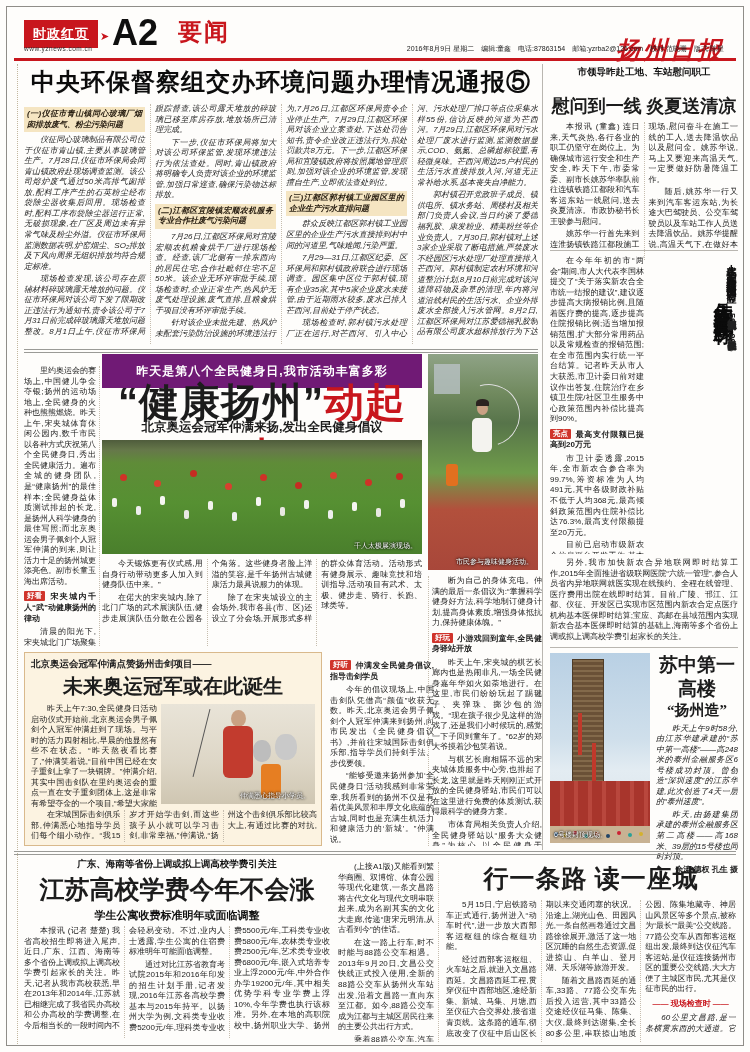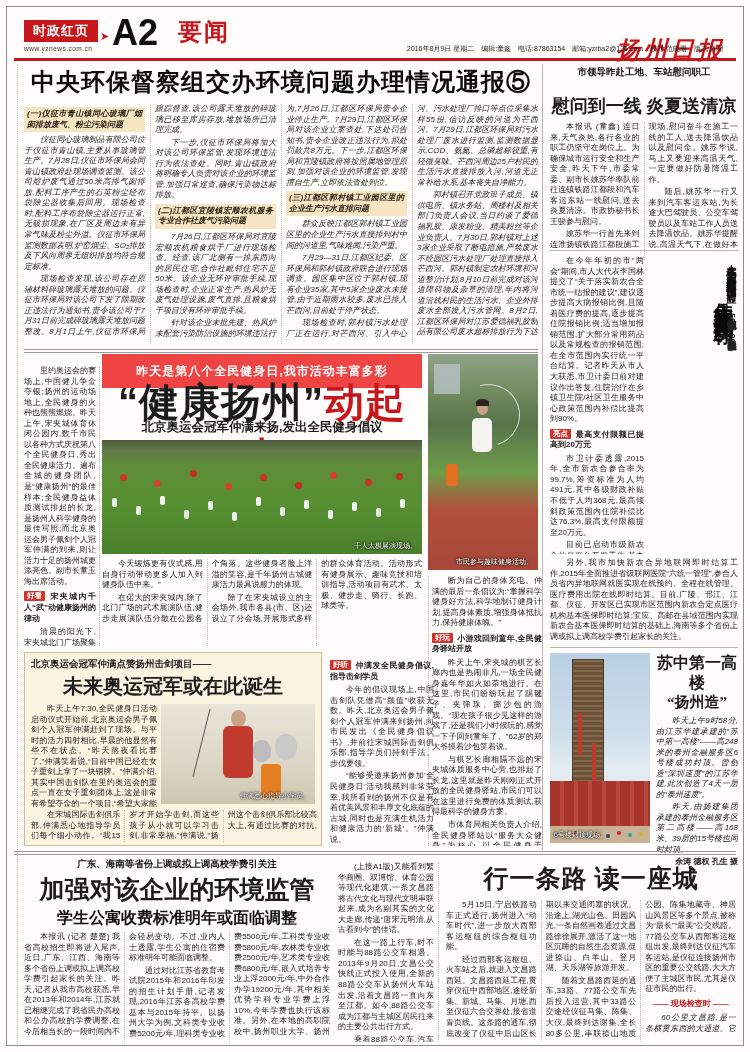--- a/index.html
+++ b/index.html
@@ -6,22 +6,22 @@
   #page{position:relative;width:750px;height:1052px;background:#fefdfb;margin:0 auto;
         font-family:"Liberation Sans",sans-serif;color:#1c1c1c;overflow:hidden;}
   #sheet-border{position:absolute;left:6px;top:6px;right:6px;bottom:6px;border:1px solid #8f8d88;pointer-events:none;}
   .abs{position:absolute;}
   .rule-double{border-top:1px solid #9a9a96;border-bottom:1px solid #9a9a96;height:2px;}
   .rule-thin{border-top:1px solid #b9b6b0;height:0;}
   .vline{border-left:1px solid #b9b6b0;width:0;}
   .dottedline{border-left:1px dotted #c2b79f;width:0;}
 
   
-  #badge{left:24px;top:20px;width:74px;height:22px;background:#c8161d;color:#fff;
-         font-size:13px;font-weight:700;display:flex;align-items:center;justify-content:center;letter-spacing:1px;}
+  #badge{left:24px;top:20px;width:74px;height:28px;background:#c8161d;color:#fff;
+         font-size:13px;font-weight:700;display:flex;align-items:center;justify-content:center;letter-spacing:1px;text-decoration:underline;}
   #badge-arrow{left:100px;top:30px;color:#c8161d;font-size:11px;}
   #site-url{left:24px;top:45px;font-size:6.5px;letter-spacing:.5px;color:#333;}
   #page-no{left:112px;top:12px;font-size:36px;font-weight:900;color:#0f0f0f;font-family:"Liberation Sans",sans-serif;}
   #section-name{left:178px;top:16px;font-size:24px;font-weight:900;color:#c8161d;letter-spacing:2px;}
   #paper-logo{right:26px;top:14px;font-size:24px;font-weight:700;font-style:italic;color:#c8161d;
               font-family:"Liberation Serif",serif;letter-spacing:3px;margin-top:20px;}
   #dateline{right:26px;top:44px;font-size:7px;color:#222;}
   #red-rule{left:14px;right:14px;top:58px;height:3px;background:#c8161d;}
   #margin-dotted{left:17px;top:64px;height:980px;}
 
@@ -34,21 +34,21 @@
   .abody p.it{font-style:italic;color:#151515;}
   .abody p.note{color:#c8161d;text-align:center;font-weight:700;text-indent:0;margin:4px 0;}
   .abody p.note::before{content:"—— ";} .abody p.note::after{content:" ——";}
   .chip{display:inline-block;background:#d0342c;color:#fff;font-size:7.5px;font-weight:700;
         padding:0 3px;margin-right:4px;border-radius:1px;vertical-align:1px;}
   .cols2{column-count:2;column-gap:9px;column-rule:1px dotted #c6bdae;}
   .cols3{column-count:3;column-gap:9px;column-rule:1px dotted #c6bdae;}
   .cols4{column-count:4;column-gap:10px;column-rule:1px dotted #c6bdae;}
 
   .kicker{font-size:9.5px;font-weight:700;text-align:center;color:#111;}
-  .subhead-line{font-size:16px;font-weight:700;text-align:center;color:#111;}
+  .subhead-line{font-size:11px;font-weight:700;text-align:center;color:#111;}
 
   
   #env-headline{left:24px;top:66px;width:514px;text-align:center;font-family:"Liberation Serif",serif;
                 font-size:24px;font-weight:900;letter-spacing:1px;color:#0c0c0c;}
   #env-body{left:24px;top:104px;width:514px;height:240px;font-style:italic;}
   #divider-health{left:24px;top:349px;width:514px;}
 
   
   #rail-vline{left:542px;top:64px;height:786px;}
   #weiwen{left:550px;top:66px;width:188px;}
@@ -68,27 +68,27 @@
      background:linear-gradient(180deg,#b9d0e4 0%,#cfdfeb 45%,#e3ecf2 62%,#d8e1e8 100%);}
   .tw-tower{position:absolute;left:22px;top:6px;width:30px;height:140px;
      background:repeating-linear-gradient(0deg,#6a5137 0 3px,#836a4b 3px 5px);border:1px solid #4e3c28;}
   .tw-banner{position:absolute;width:4px;height:42px;background:#c0392b;}
   .tw-bldg{position:absolute;left:0;bottom:16px;width:100px;height:46px;
      background:repeating-linear-gradient(90deg,#a8352c 0 10px,#b9473d 10px 14px);}
   .tw-crowd{position:absolute;left:0;bottom:0;width:100px;height:17px;background:#c8b293;}
   .tw-dot{position:absolute;width:4px;height:4px;border-radius:50%;background:#2e6fb0;
      box-shadow:9px 1px 0 #d4b12e,19px -1px 0 #c23,30px 2px 0 #2aa198,41px 0 0 #d4572e,52px 2px 0 #246,63px -1px 0 #c23,74px 1px 0 #2aa198,85px 0 0 #d4b12e;}
   #tower-right{position:absolute;left:106px;top:0;width:82px;}
-  .tower-h1{font-family:"Liberation Serif",serif;font-size:16px;font-weight:900;text-align:center;line-height:1.25;}
+  .tower-h1{font-family:"Liberation Serif",serif;font-size:19px;font-weight:900;text-align:center;line-height:1.25;}
   .tower-h2{font-family:"Liberation Serif",serif;font-size:15px;font-weight:900;text-align:center;margin-bottom:4px;}
   #tower-body{font-size:8px;}
 
   
   #health-leftcol{left:24px;top:366px;width:72px;height:280px;border-right:1px dotted #c6bdae;padding-right:3px;}
-  #health-banner{left:102px;top:354px;width:320px;height:34px;background:#ef4444;color:#fff;
+  #health-banner{left:102px;top:354px;width:320px;height:34px;background:#701a75;color:#fff;
       font-size:12px;font-weight:700;display:flex;align-items:center;justify-content:center;letter-spacing:1px;}
   #health-headline{left:102px;top:375px;width:320px;text-align:center;font-size:40px;font-weight:900;letter-spacing:1px;}
   #health-headline .hl-red{color:#c8161d;}
   #health-subhead{left:102px;top:419px;width:320px;font-size:12.5px;font-weight:700;text-align:center;}
   #taiji-photo{left:102px;top:440px;width:320px;height:114px;overflow:hidden;
      background:linear-gradient(180deg,#4f5c3c 0%,#66784a 9%,#5f8c38 20%,#569032 55%,#4a7f2c 100%);}
   .tj-reddots{position:absolute;left:18px;top:34px;width:7px;height:7px;border-radius:50%;background:#cf3227;
      box-shadow:34px 6px 0 #d8402f,70px -4px 0 #c52c22,105px 9px 0 #d8402f,140px 0 0 #cf3227,175px 8px 0 #c52c22,210px -2px 0 #d8402f,245px 5px 0 #cf3227,276px -1px 0 #c52c22;}
   .tj-white{position:absolute;left:10px;top:58px;width:5px;height:9px;border-radius:2px;background:#f2f2ee;
      box-shadow:24px 8px 0 #eee,48px -2px 0 #f6f6f2,72px 12px 0 #e8e8e2,96px 3px 0 #f2f2ee,120px 14px 0 #eee,144px -1px 0 #f6f6f2,168px 9px 0 #e8e8e2,192px 2px 0 #f2f2ee,216px 12px 0 #eee,240px 4px 0 #f6f6f2,264px 10px 0 #e8e8e2,288px 1px 0 #f2f2ee;}
@@ -285,21 +285,21 @@
   <div class="abs abody" id="health-midcol2">
       <p class="tagline"><span class="chip">好听</span>仲满发全民健身倡议,指导击剑学员</p>
       <p>今年的倡议现场上,中国击剑队凭借高“颜值”收获无数。昨天,北京奥运会男子佩剑个人冠军仲满来到扬州,向市民发出《全民健身倡议书》,并前往宋城国际击剑俱乐部,指导学员们持剑手法、步伐要领。</p>
       <p>“能够受邀来扬州参加‘全民健身日’活动我感到非常荣幸,我所看到的扬州不仅是有着优美风景和丰厚文化底蕴的古城,同时也是充满生机活力和健康活力的‘新城’。”仲满说。</p>
     </div>
 
   <div class="abs rule-double" id="divider-bottom"></div>
 
   <div class="abs" id="fees">
     <div class="kicker">广东、海南等省份上调或拟上调高校学费引关注</div>
-    <div id="fees-headline">加强对该企业的环境监管</div>
+    <div id="fees-headline">江苏高校学费今年不会涨</div>
     <div class="subhead-line">学生公寓收费标准明年或面临调整</div>
     <div class="abody cols3" id="fees-body">
         <p>本报讯 (记者 楚楚) 我省高校招生即将进入尾声,近日,广东、江西、海南等多个省份上调或拟上调高校学费引起家长的关注。昨天,记者从我市高校获悉,早在2013年和2014年,江苏就已相继完成了我省民办高校和公办高校的学费调整,在今后相当长的一段时间内不会轻易变动。不过,业内人士透露,学生公寓的住宿费标准明年可能面临调整。</p>
         <p>通过对比江苏省教育考试院2015年和2016年印发的招生计划手册,记者发现,2016年江苏各高校学费基本与2015年持平。以扬州大学为例,文科类专业收费5200元/年,理科类专业收费5500元/年,工科类专业收费5800元/年,农林类专业收费2500元/年,艺术类专业收费6800元/年,嵌入式培养专业上浮2000元/年,中外合作办学19200元/年,其中相关优势学科专业学费上浮10%,今年学费也执行该标准。另外,在本地的高职院校中,扬州职业大学、扬州工业职业技术学院的学费今年也没有调整,普通文科类4700元/年,普通工科类5300元/年。</p>
       </div>
   </div>
 
   <div class="abs abody" id="road-col1">
       <p>(上接A1版)又能看到繁华商圈、双博馆、体育公园等现代化建筑,一条文昌路将古代文化与现代文明串联起来,成为名副其实的文化大走廊,传递“唐宋元明清,从古看到今”的佳话。</p>
       <p>在这一路上行车,时不时能与88路公交车相遇。2013年9月20日,文昌公交快线正式投入使用,全新的88路公交车从扬州火车站出发,沿着文昌路一直向东至江都。如今,88路公交车成为江都与主城区居民往来的主要公共出行方式。</p>

